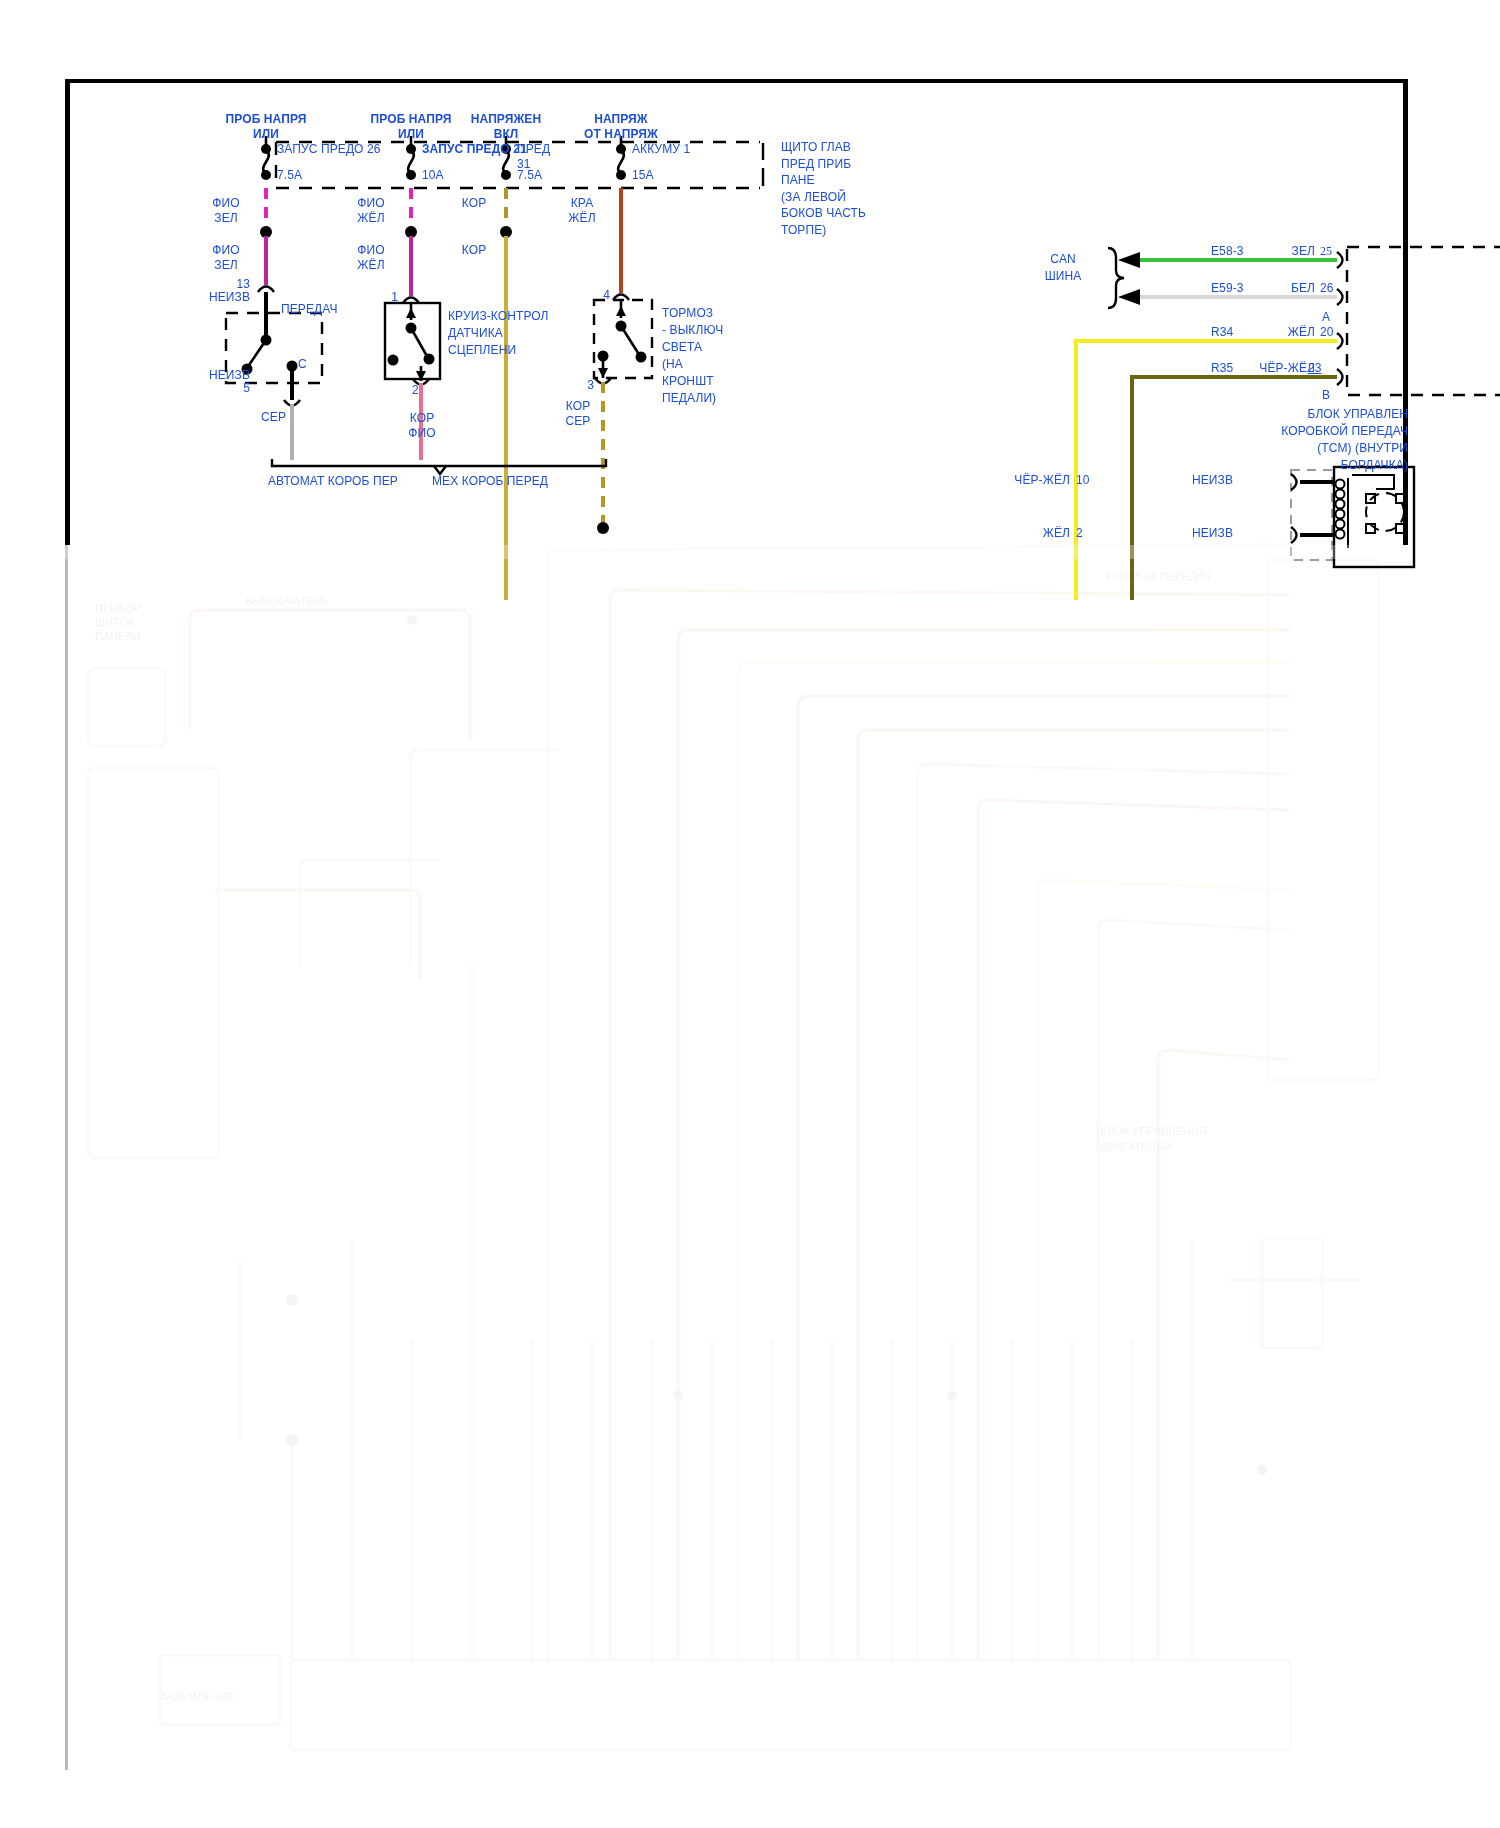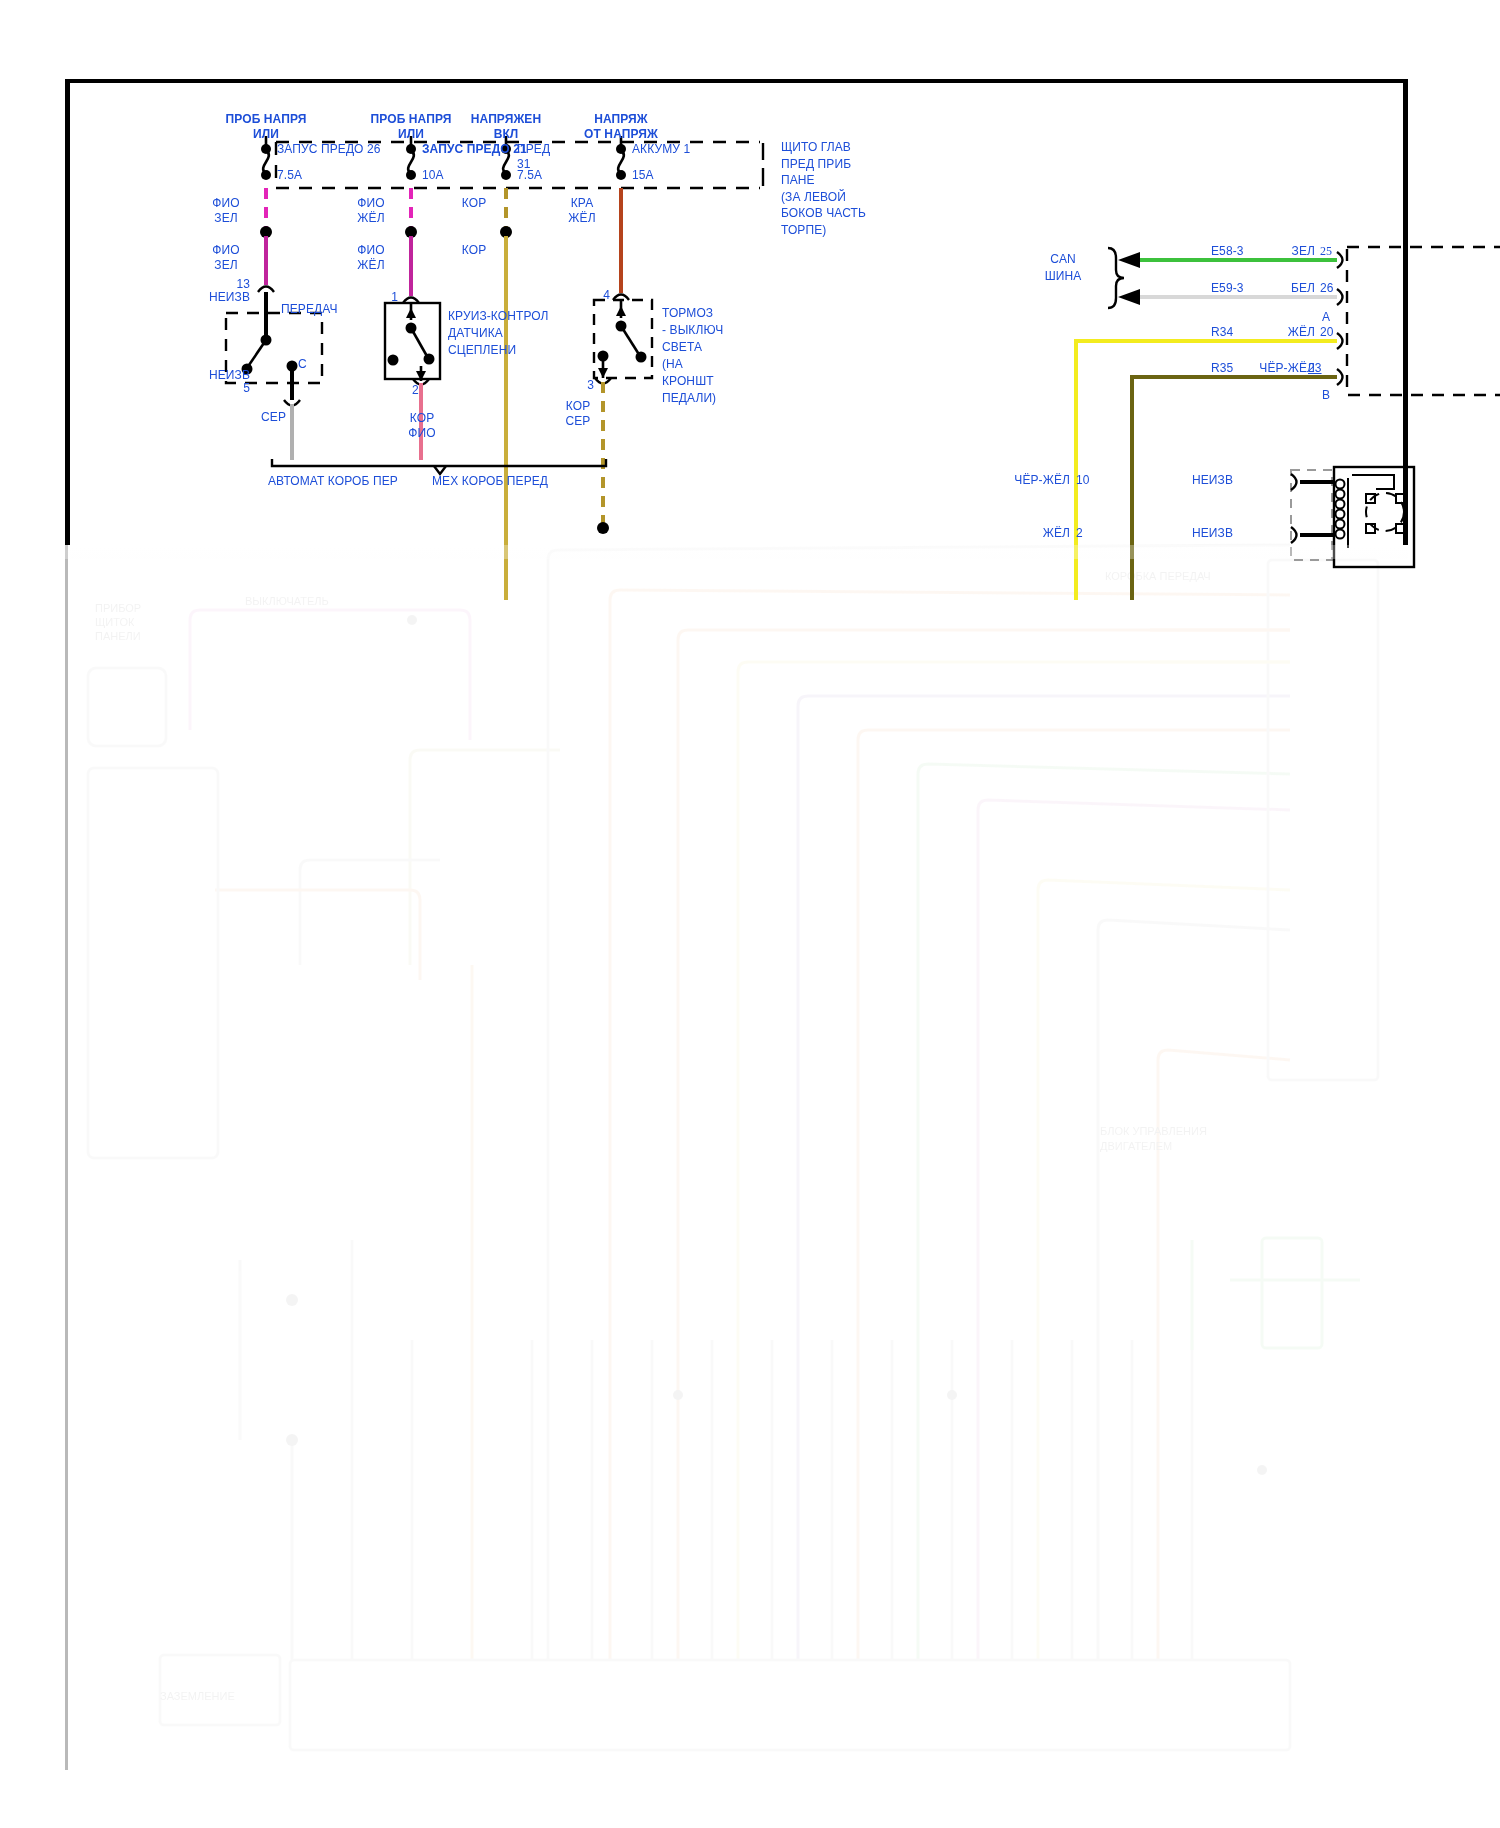--- a/index.html
+++ b/index.html
@@ -299,20 +299,21 @@
   <div class="lbl" style="left:1322px;top:310px;">A</div>
 
   <div class="lbl" style="left:1211px;top:325px;">R34</div>
   <div class="lbl r" style="left:1255px;top:325px;width:60px;">ЖЁЛ</div>
   <div class="lbl" style="left:1320px;top:325px;">20</div>
   <div class="lbl" style="left:1211px;top:361px;">R35</div>
   <div class="lbl r" style="left:1235px;top:361px;width:80px;">ЧЁР-ЖЁЛ</div>
   <div class="lbl" style="left:1308px;top:361px;text-decoration:underline;">23</div>
   <div class="lbl" style="left:1322px;top:388px;">B</div>
 
+  <div class="lbl r" style="left:1108px;top:406px;width:300px;line-height:17px;">БЛОК УПРАВЛЕН<br>КОРОБКОЙ ПЕРЕДАЧ<br>(TCM) (ВНУТРИ<br>БОРДАЧКА)</div>
 
   <div class="lbl r" style="left:966px;top:473px;width:104px;">ЧЁР-ЖЁЛ</div>
   <div class="lbl" style="left:1076px;top:473px;">10</div>
   <div class="lbl" style="left:1192px;top:473px;">НЕИЗВ</div>
   <div class="lbl r" style="left:966px;top:526px;width:104px;">ЖЁЛ</div>
   <div class="lbl" style="left:1076px;top:526px;">2</div>
   <div class="lbl" style="left:1192px;top:526px;">НЕИЗВ</div>
 
   <div class="ghost2" style="left:65px;top:545px;width:1343px;height:14px;background:linear-gradient(#ffffff,#fdfdfd);"></div>
 

